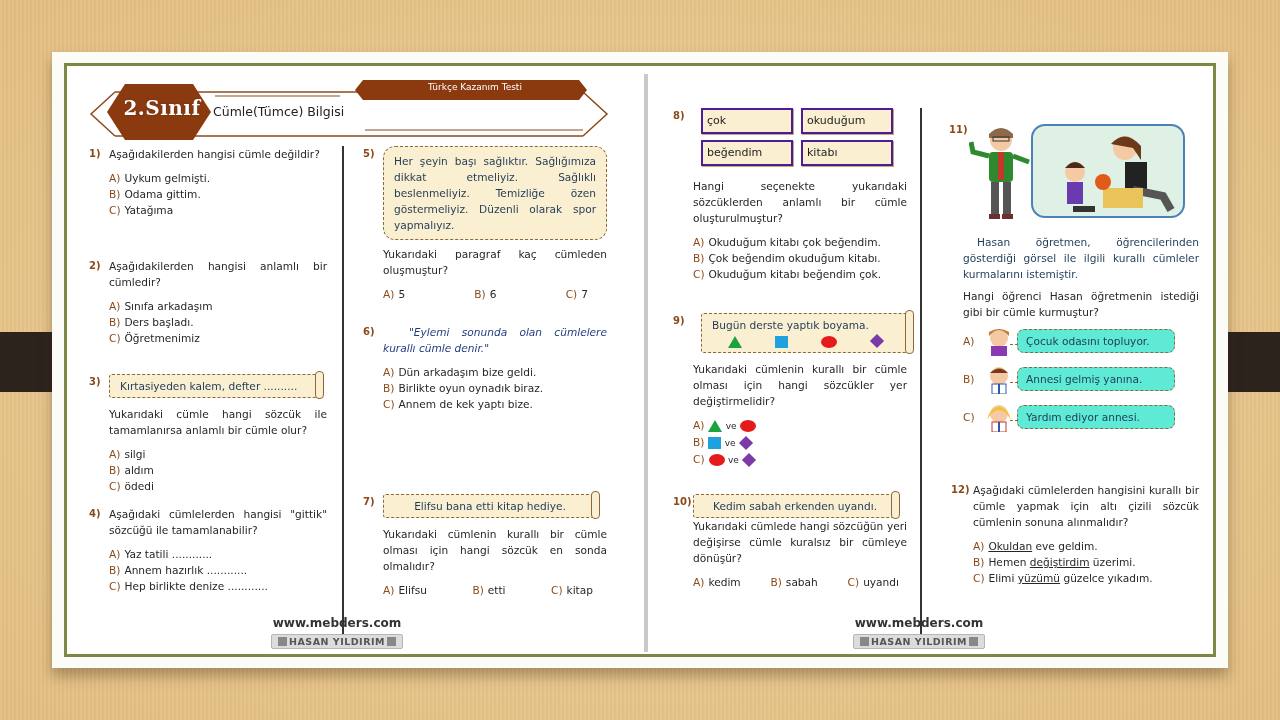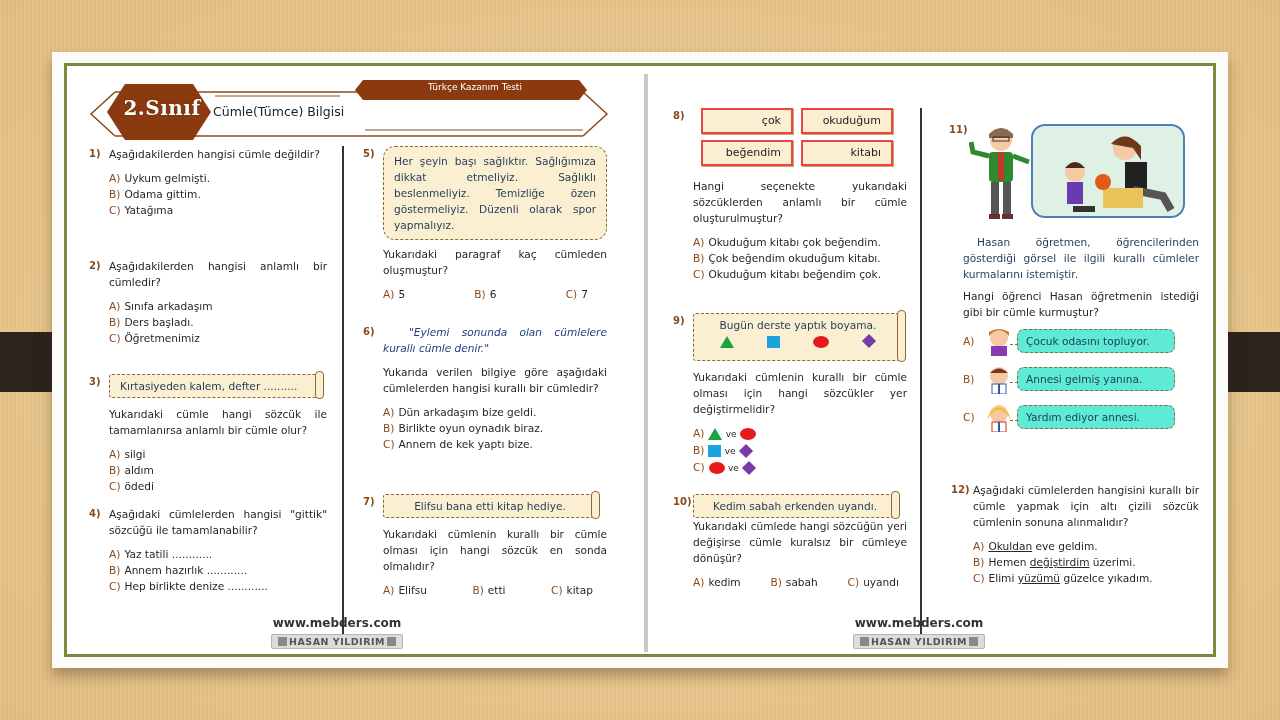--- a/index.html
+++ b/index.html
@@ -59,22 +59,22 @@
     content: ""; position: absolute; right: -4px; top: -4px; width: 7px; bottom: -2px;
     border: 1.5px solid #8b6a3a; border-radius: 4px; background: #fbefd2;
   }
   .para-box {
     border: 1.5px dashed #8b6a3a; background: #fbefd2; border-radius: 12px;
     padding: 6px 10px; text-align: justify; color: #1f3b57; font-size: 10.6px; line-height: 16px;
   }
   .italic-quote { font-style: italic; color: #1f3b80; }
 
   .word-grid { display: grid; grid-template-columns: 92px 92px; gap: 6px 8px; }
-  .word-tile { border: 2px solid #ef4444; background: #fbefd2; text-align: right;
-    font-size: 11px; padding: 3px 10px; color: #222; box-shadow: 1px 1px 0 #c7a678; }
+  .word-tile { border: 2px solid #4c1d95; background: #fbefd2; text-align: left;
+    font-size: 11px; padding: 3px 4px; color: #222; box-shadow: 1px 1px 0 #c7a678; }
 
   .shape { display: inline-block; vertical-align: middle; }
   .tri { width: 0; height: 0; border-left: 7px solid transparent; border-right: 7px solid transparent; border-bottom: 12px solid #1aa340; }
   .sq { width: 13px; height: 12px; background: #1ea2df; }
   .circ { width: 16px; height: 12px; border-radius: 50%; background: #e51b1b; }
   .dia { width: 10px; height: 10px; background: #7a3aa8; transform: rotate(45deg); margin: 0 2px; }
 
   .speech { border: 1.5px dashed #8b6a3a; background: #5eead4; border-radius: 7px; padding: 3px 8px;
     font-size: 10.6px; color: #1f3b57; display: inline-block; width: 158px; position: relative; }
   .speech::before { content: ""; position: absolute; left: -8px; top: 8px; width: 8px; height: 6px;
@@ -168,21 +168,20 @@
       <div class="row-opts" style="width:205px;">
         <span class="opt"><span class="ol">A)</span><span>5</span></span>
         <span class="opt"><span class="ol">B)</span><span>6</span></span>
         <span class="opt"><span class="ol">C)</span><span>7</span></span>
       </div>
     </div>
 
     <div class="q" style="left:316px; top:258px; width:224px;">
       <span class="qnum">6)</span>
       <div class="qtext italic-quote" style="text-indent:26px;">"Eylemi sonunda olan cümlelere kurallı cümle denir."</div>
-      <div class="qtext" style="margin-top:8px;">Yukarıda verilen bilgiye göre aşağıdaki cümlelerden hangisi kurallı bir cümledir?</div>
       <div class="opts">
         <span class="opt"><span class="ol">A)</span><span>Dün arkadaşım bize geldi.</span></span>
         <span class="opt"><span class="ol">B)</span><span>Birlikte oyun oynadık biraz.</span></span>
         <span class="opt"><span class="ol">C)</span><span>Annem de kek yaptı bize.</span></span>
       </div>
     </div>
 
     <div class="q" style="left:316px; top:428px; width:224px;">
       <span class="qnum">7)</span>
       <div class="scroll-box" style="width:214px; text-align:center;">Elifsu bana etti kitap hediye.</div>
@@ -210,21 +209,21 @@
       <div class="qtext" style="margin-top:12px;">Hangi seçenekte yukarıdaki sözcüklerden anlamlı bir cümle oluşturulmuştur?</div>
       <div class="opts">
         <span class="opt"><span class="ol">A)</span><span>Okuduğum kitabı çok beğendim.</span></span>
         <span class="opt"><span class="ol">B)</span><span>Çok beğendim okuduğum kitabı.</span></span>
         <span class="opt"><span class="ol">C)</span><span>Okuduğum kitabı beğendim çok.</span></span>
       </div>
     </div>
 
     <div class="q" style="left:626px; top:247px; width:214px;">
       <span class="qnum">9)</span>
-      <div class="scroll-box" style="width:210px; text-align:center; padding-bottom:12px;">
+      <div class="scroll-box" style="width:210px; text-align:left; padding-bottom:4px;margin-left:8px;">
         <div>Bugün derste yaptık boyama.</div>
         <div style="display:flex; justify-content:space-around; margin-top:3px;">
           <span class="shape tri"></span>
           <span class="shape sq"></span>
           <span class="shape circ"></span>
           <span class="shape dia"></span>
         </div>
       </div>
       <div class="qtext" style="margin-top:8px;">Yukarıdaki cümlenin kurallı bir cümle olması için hangi sözcükler yer değiştirmelidir?</div>
       <div class="opts">

